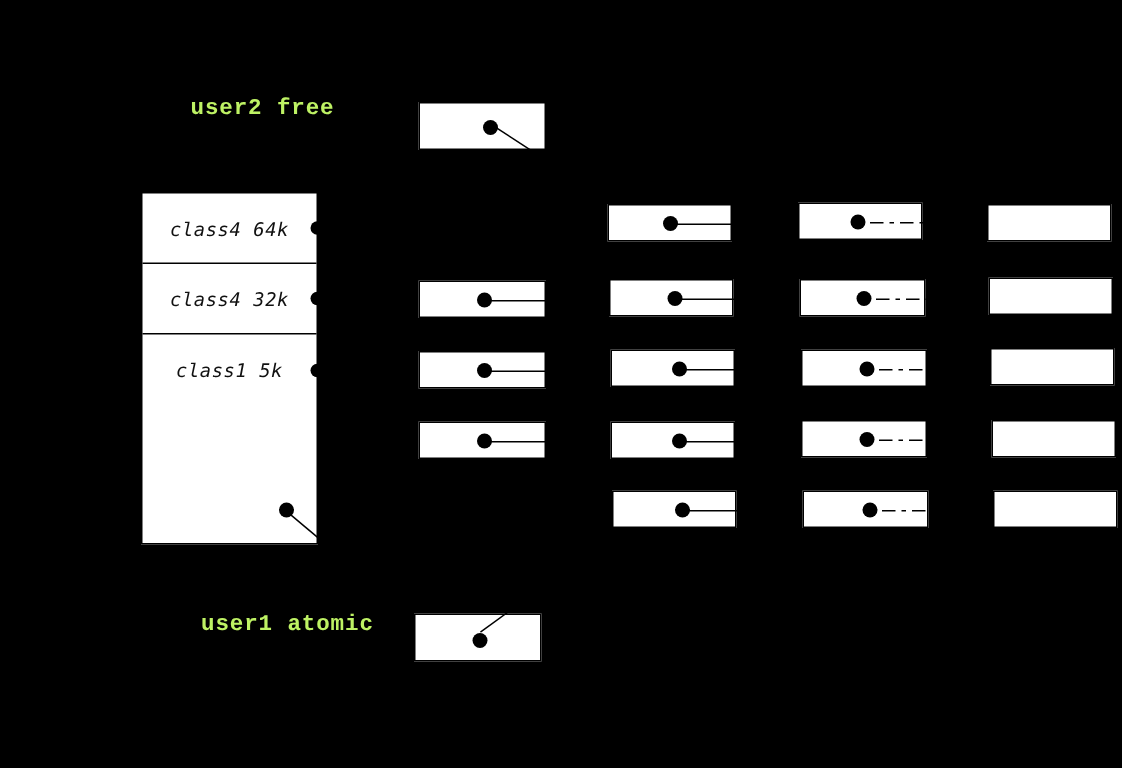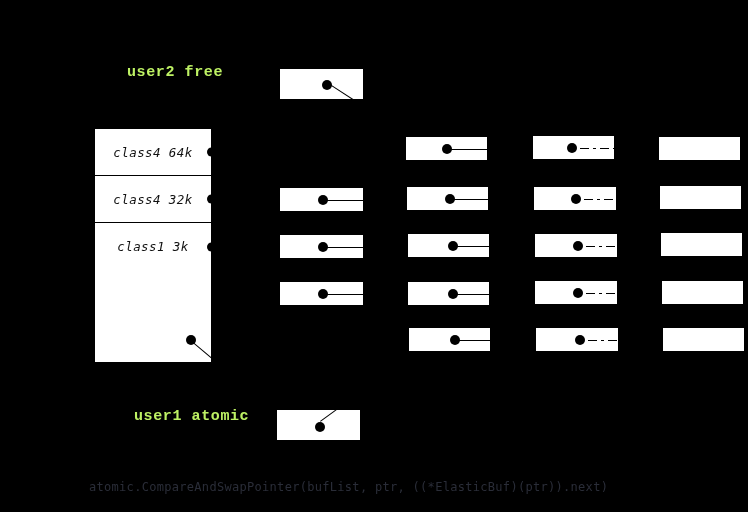--- a/index.html
+++ b/index.html
@@ -128,21 +128,21 @@
   <div class="classlist">
     <div class="class-row">
       <span class="class-label">class4 64k</span>
       <span class="edge-dot"></span>
     </div>
     <div class="class-row">
       <span class="class-label">class4 32k</span>
       <span class="edge-dot"></span>
     </div>
     <div class="class-row">
-      <span class="class-label">class1 3k</span>
+      <span class="class-label">class1 5k</span>
       <span class="edge-dot"></span>
     </div>
   </div>
 
   <div class="node-dot" style="left:186px; top:335px;"></div>
   <div class="diag-arrow" style="left:192px; top:341px; width:28px; transform: rotate(40deg);"></div>
 
   <div class="node" style="left:405px; top:136px; width:83px; height:25px;">
     <div class="node-dot" style="left:36px; top:7px;"></div>
     <div class="link-solid" style="left:45px; top:12px; width:45px;"></div>
@@ -220,15 +220,14 @@
   </div>
   <div class="node" style="left:662px; top:327px; width:83px; height:25px;"></div>
 
   <div class="op-label" id="label-user1">user1 atomic</div>
 
   <div class="node" style="left:276px; top:409px; width:85px; height:32px;">
     <div class="node-dot" style="left:38px; top:12px;"></div>
   </div>
   <div class="diag-arrow" style="left:320px; top:421px; width:28px; transform: rotate(-36deg);"></div>
 
-  <div class="code-line" id="cas-bottom">atomic.CompareAndSwapPointer(bufList, ptr, ((*ElasticBuf)(ptr)).next)</div>
 
 </div>
 
 </body></html>

